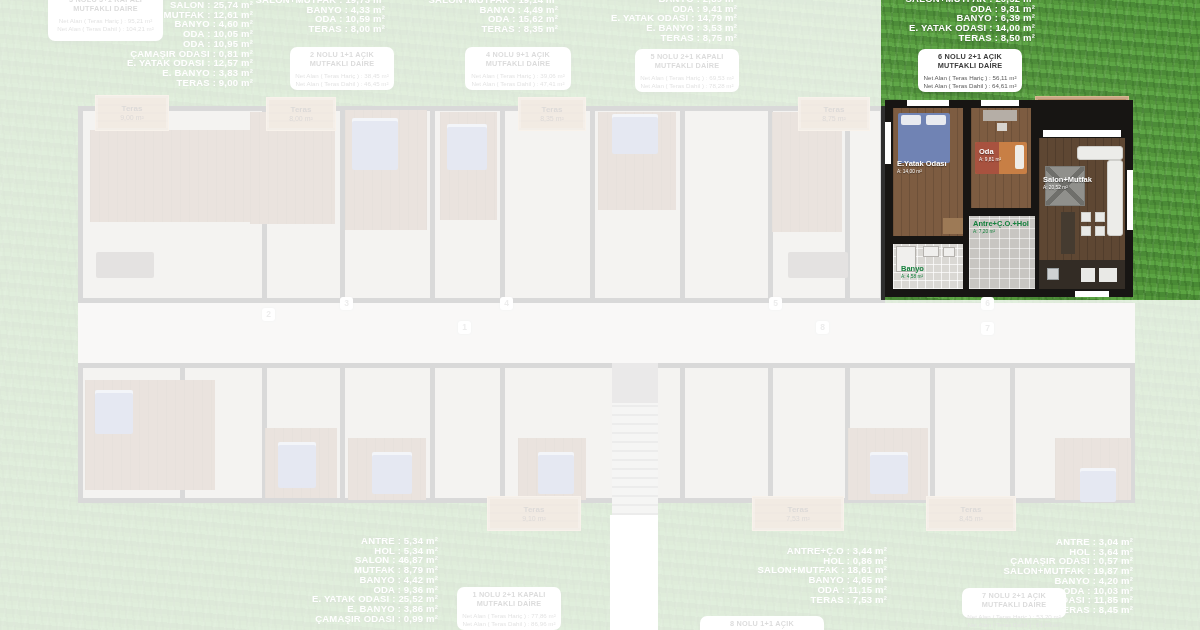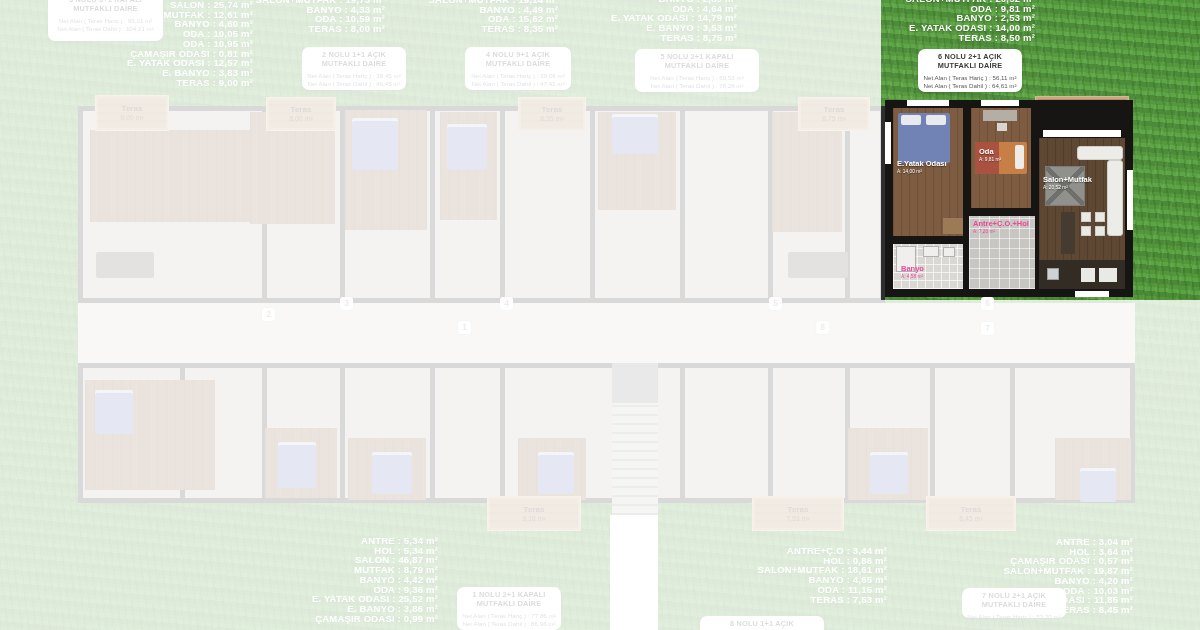--- a/index.html
+++ b/index.html
@@ -28,21 +28,21 @@
   .ter .ta{font-size:7px;line-height:9px}
   .badge{position:absolute;width:13px;height:13px;background:#fff;border-radius:3px;color:#979797;
     font:bold 8.5px/13px "Liberation Sans",sans-serif;text-align:center;box-shadow:0 0 2px rgba(0,0,0,.22)}
   .wall{position:absolute;background:#2f2f2f}
   .bldg{position:absolute;background:#c3bcb2;border:5px solid #2f2f2f;box-sizing:border-box}
   .wood{position:absolute;background-color:#8a6548;background-image:repeating-linear-gradient(90deg,rgba(0,0,0,.1) 0 1px,transparent 1px 9px)}
   .bluebed{position:absolute;background:#6d82b4;border-radius:2px;box-shadow:inset 0 3px 0 rgba(255,255,255,.55)}
   .rl{position:absolute;color:#fff;text-shadow:0 1px 1px rgba(0,0,0,.45)}
   .rl .rn{font-weight:bold;font-size:7.5px;line-height:8.5px;white-space:nowrap}
   .rl .ra{font-size:4.8px;line-height:6px;white-space:nowrap}
-  .rl.dk{color:#ec4899;text-shadow:none}
+  .rl.dk{color:#15803d;text-shadow:none}
   .win{position:absolute;background:#fff}
   .u6room{position:absolute}
   .tile{background-color:#c8c6c2;background-image:
     repeating-linear-gradient(0deg,rgba(255,255,255,.55) 0 1px,transparent 1px 10px),
     repeating-linear-gradient(90deg,rgba(255,255,255,.55) 0 1px,transparent 1px 10px)}
   .btile{background-color:#dad8d4;background-image:
     repeating-linear-gradient(0deg,rgba(255,255,255,.7) 0 1px,transparent 1px 8px),
     repeating-linear-gradient(90deg,rgba(255,255,255,.7) 0 1px,transparent 1px 8px)}
   .fix{position:absolute;background:#f0efed;border:1px solid #b5b2ae;box-sizing:border-box}
   .chair{position:absolute;width:10px;height:10px;background:#e9e9e6;border:1px solid #cfcfca;box-sizing:border-box}
@@ -192,21 +192,21 @@
         </div>
       <div class="arow">
           <span class="al">ODA</span>
           <span class="av">10,59 m²</span>
         </div>
       <div class="arow">
           <span class="al">TERAS</span>
           <span class="av">8,00 m²</span>
         </div>
     </div>
-    <div class="ibox" style="left:302px;top:47px;width:104px;height:43px">
+    <div class="ibox" style="left:290px;top:47px;width:104px;height:43px">
       <div class="t">2 NOLU 1+1 AÇIK</div>
       <div class="t">MUTFAKLI DAİRE</div>
       <div class="n n1">Net Alan ( Teras Hariç ) : 38,45 m²</div>
       <div class="n">Net Alan ( Teras Dahil ) : 46,45 m²</div>
     </div>
 
     <div class="alist" style="left:258px;top:-5px;width:300px">
       <div class="arow">
           <span class="al">SALON+MUTFAK</span>
           <span class="av">19,14 m²</span>
@@ -231,36 +231,36 @@
       <div class="n">Net Alan ( Teras Dahil ) : 47,41 m²</div>
     </div>
 
     <div class="alist" style="left:437px;top:-6px;width:300px">
       <div class="arow">
           <span class="al">BANYO</span>
           <span class="av">2,89 m²</span>
         </div>
       <div class="arow">
           <span class="al">ODA</span>
-          <span class="av">4,64 m²</span>
+          <span class="av">9,41 m²</span>
         </div>
       <div class="arow">
           <span class="al">E. YATAK ODASI</span>
           <span class="av">14,79 m²</span>
         </div>
       <div class="arow">
           <span class="al">E. BANYO</span>
           <span class="av">3,53 m²</span>
         </div>
       <div class="arow">
           <span class="al">TERAS</span>
           <span class="av">8,75 m²</span>
         </div>
     </div>
-    <div class="ibox" style="left:635px;top:49px;width:124px;height:43px">
+    <div class="ibox" style="left:635px;top:49px;width:104px;height:43px">
       <div class="t">5 NOLU 2+1 KAPALI</div>
       <div class="t">MUTFAKLI DAİRE</div>
       <div class="n n1">Net Alan ( Teras Hariç ) : 69,53 m²</div>
       <div class="n">Net Alan ( Teras Dahil ) : 78,28 m²</div>
     </div>
 
     <div class="alist" style="left:138px;top:536px;width:300px">
       <div class="arow">
           <span class="al">ANTRE</span>
           <span class="av">5,34 m²</span>
@@ -398,21 +398,21 @@
       <div class="arow">
           <span class="al">SALON+MUTFAK</span>
           <span class="av">20,52 m²</span>
         </div>
       <div class="arow">
           <span class="al">ODA</span>
           <span class="av">9,81 m²</span>
         </div>
       <div class="arow">
           <span class="al">BANYO</span>
-          <span class="av">2,53 m²</span>
+          <span class="av">6,39 m²</span>
         </div>
       <div class="arow">
           <span class="al">E. YATAK ODASI</span>
           <span class="av">14,00 m²</span>
         </div>
       <div class="arow">
           <span class="al">TERAS</span>
           <span class="av">8,50 m²</span>
         </div>
     </div>

